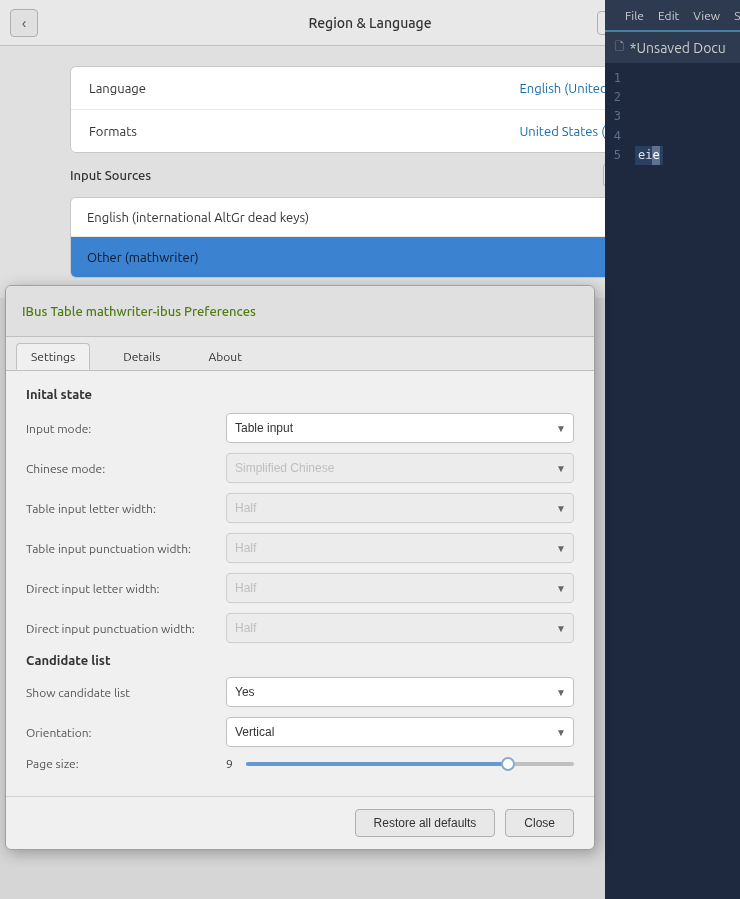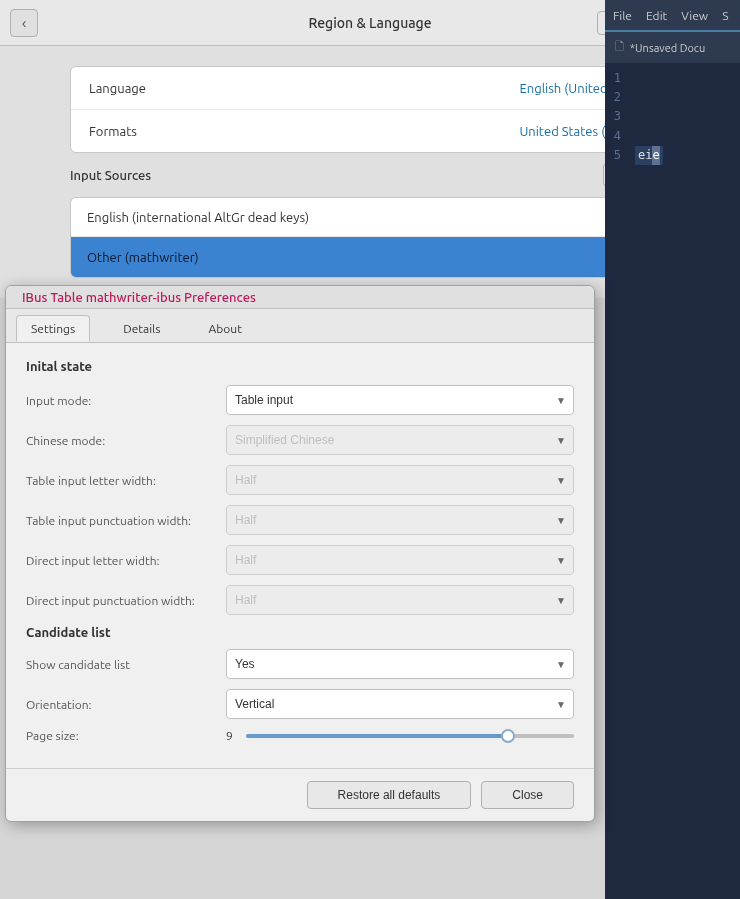--- a/index.html
+++ b/index.html
@@ -137,23 +137,23 @@
       background: #f0f0f0;
       border: 1px solid #a0a0a0;
       border-radius: 6px;
       box-shadow: 3px 3px 15px rgba(0,0,0,0.3);
       z-index: 100;
     }
 
     .prefs-title {
       background: #e0e0e0;
       border-bottom: 1px solid #c0c0c0;
-      padding: 4px 16px;
+      padding: 18px 16px;
       font-size: 13px;
-      color: #be185d;
+      color: #4d7c0f;
       border-radius: 6px 6px 0 0;
       font-weight: 500;
     }
 
     
     .tabs {
       display: flex;
       border-bottom: 1px solid #c0c0c0;
       background: #e8e8e8;
       padding: 6px 10px 0 10px;
@@ -282,21 +282,21 @@
 
     
     .prefs-buttons {
       display: flex;
       justify-content: flex-end;
       padding: 12px 20px;
       gap: 10px;
       border-top: 1px solid #d0d0d0;
     }
     .prefs-btn {
-      padding: 6px 30px;
+      padding: 6px 18px;
       border: 1px solid #b0b0b0;
       border-radius: 4px;
       background: #e8e8e8;
       font-size: 12px;
       color: #333;
       cursor: pointer;
     }
 
     
     .editor-panel {
@@ -306,38 +306,38 @@
       width: 135px;
       height: 899px;
       background: #1e2940;
       overflow: hidden;
     }
     .editor-menubar {
       background: #2d3a50;
       height: 30px;
       display: flex;
       align-items: center;
-      padding: 0 8px;
+      padding: 0 20px;
       gap: 14px;
     }
     .editor-menu-item {
       font-size: 12px;
       color: #ccc;
       cursor: pointer;
     }
     .editor-tab {
       background: #2d3a50;
       padding: 6px 10px;
       border-top: 2px solid #4a7da8;
       display: flex;
       align-items: center;
       gap: 6px;
     }
     .editor-tab-icon { color: #aaa; font-size: 11px; }
-    .editor-tab-name { color: #ccc; font-size: 11px; }
+    .editor-tab-name { color: #ccc; font-size: 14px; }
     .editor-body {
       display: flex;
       height: calc(899px - 60px);
     }
     .line-numbers {
       background: #1e2940;
       padding: 6px 8px;
       color: #5a7090;
       font-size: 12px;
       font-family: monospace;

